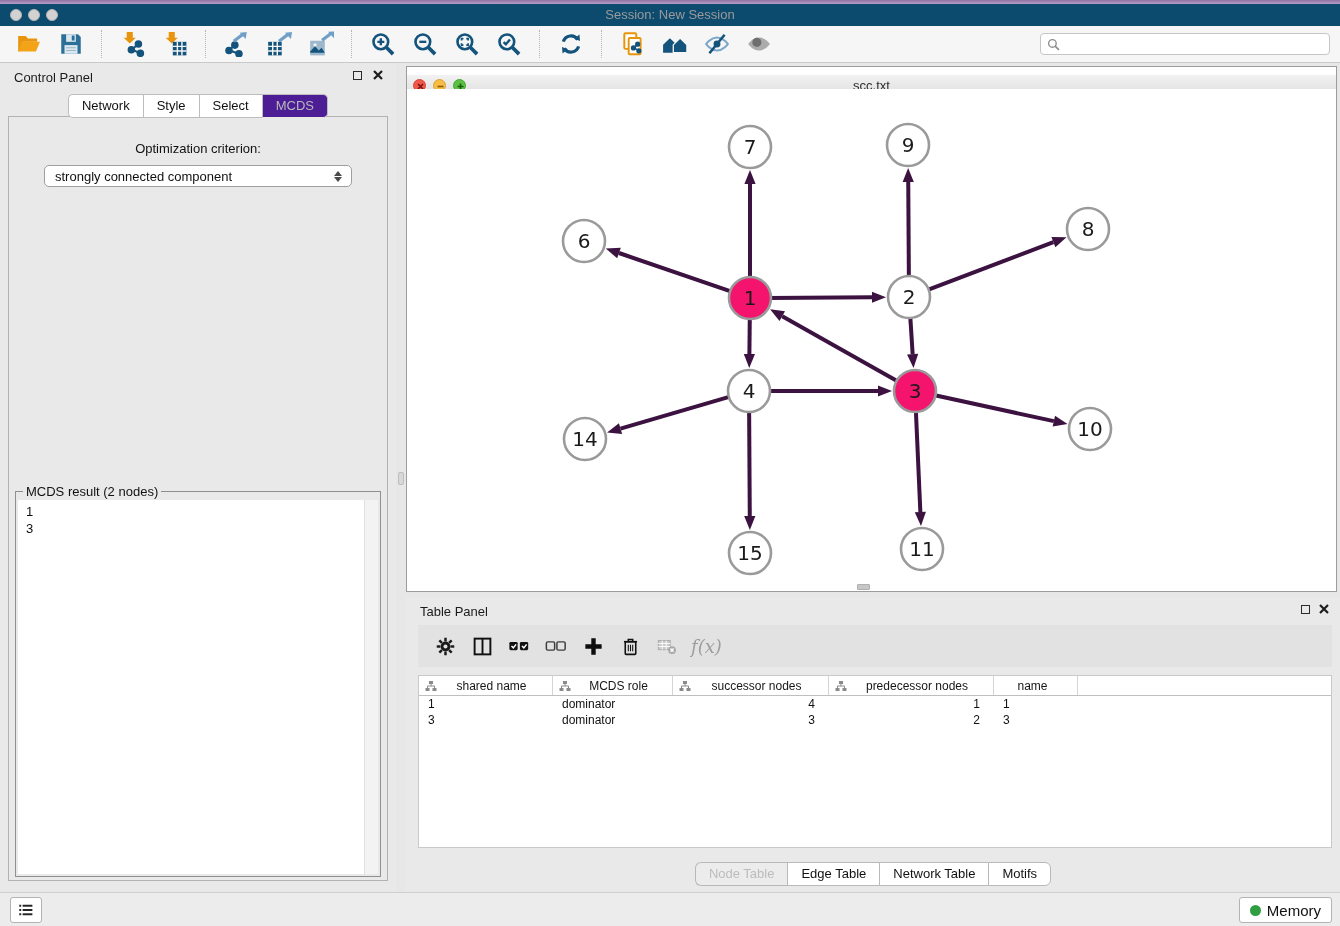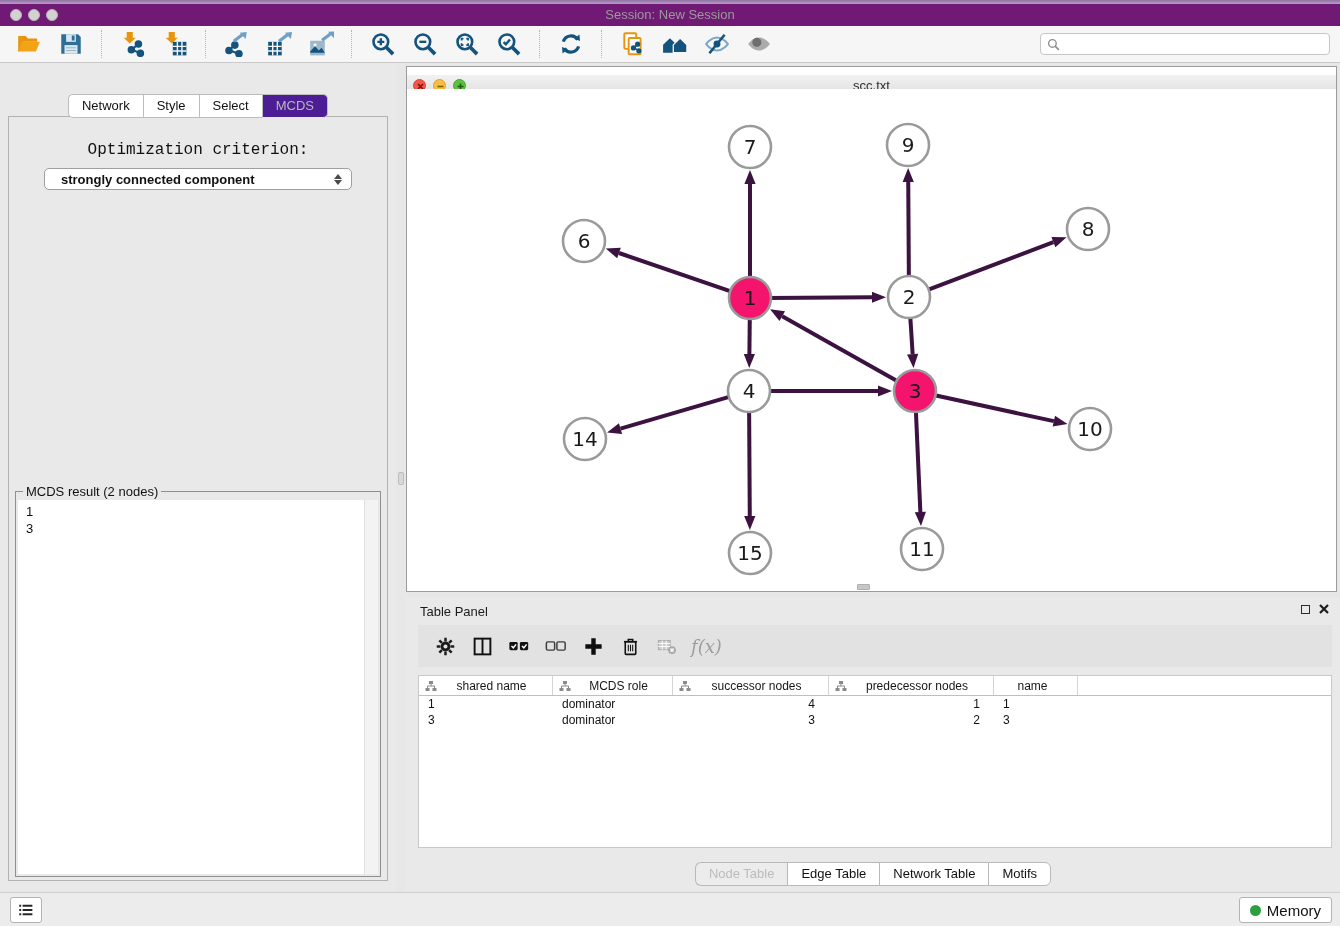--- a/index.html
+++ b/index.html
@@ -4,21 +4,21 @@
 <style>
   html,body{margin:0;padding:0;}
   body{
     width:1340px;height:926px;position:relative;overflow:hidden;
     background:#e7e7e7;font-family:"Liberation Sans",sans-serif;
     -webkit-font-smoothing:antialiased;
   }
   
   #top-strip{position:absolute;left:0;top:0;width:1340px;height:4px;
     background:linear-gradient(#8f72a2,#b79ec7);}
-  #titlebar{position:absolute;left:0;top:4px;width:1340px;height:22px;background:#701a75;}
+  #titlebar{position:absolute;left:0;top:4px;width:1340px;height:22px;background:#0c4a6e;}
   #titlebar .title{position:absolute;left:0;right:0;top:3px;text-align:center;
     font-size:13px;color:#9b9b9b;}
   .dim-light{position:absolute;top:5px;width:12px;height:12px;border-radius:50%;
     background:#d2d2d2;border:1px solid #b6b6b6;box-sizing:border-box;}
   
   #toolbar{position:absolute;left:0;top:26px;width:1340px;height:37px;background:#f6f6f6;
     border-bottom:1px solid #c9c9c9;display:flex;align-items:center;padding-left:8px;box-sizing:border-box;}
   .tbtn{width:34px;height:30px;display:flex;align-items:center;justify-content:center;margin:0 4px;}
   .tsep{width:1px;height:28px;border-left:1px dotted #b4b4b4;margin:0 9px;}
   #search-wrap{position:absolute;right:10px;top:7px;width:290px;height:22px;background:#fff;
@@ -33,24 +33,24 @@
   .close-ic{position:absolute;top:6px;width:12px;height:12px;}
   .close-ic svg{display:block;}
   #cp-tabs{position:absolute;left:0;right:0;top:31px;display:flex;justify-content:center;z-index:2;}
   .cp-tab{font-size:13px;color:#111;background:#fff;border:1px solid #bdbdbd;border-right:none;
     padding:4px 13px 4px 13px;line-height:14px;}
   .cp-tab:first-child{border-top-left-radius:5px;border-bottom-left-radius:5px;}
   .cp-tab:last-child{border-right:1px solid #bdbdbd;border-top-right-radius:5px;border-bottom-right-radius:5px;}
   .cp-tab.active{background:#4c1d95;color:#b9b9b9;border-bottom-color:#e9e9e9;}
   #cp-body{position:absolute;left:8px;right:8px;top:53px;bottom:10px;border:1px solid #b2b2b2;
     background:#e9e9e9;}
-  #opt-label{margin-top:24px;text-align:center;font-size:16px;color:#111;font-family:Liberation Mono, monospace;}
+  #opt-label{margin-top:24px;text-align:center;font-size:13px;color:#111;}
   #dropdown{margin:9px auto 0 auto;width:308px;height:22px;background:#fff;border:1px solid #9f9f9f;
     border-radius:5px;display:flex;align-items:center;box-sizing:border-box;font-size:13px;color:#111;}
-  #dropdown .dd-text{flex:1;padding-left:16px;white-space:nowrap;overflow:hidden;font-weight:bold;}
+  #dropdown .dd-text{flex:1;padding-left:10px;white-space:nowrap;overflow:hidden;}
   #dropdown .dd-stepper{width:18px;display:flex;flex-direction:column;align-items:center;gap:1px;padding-right:4px;}
   .tri-up{width:0;height:0;border-left:4px solid transparent;border-right:4px solid transparent;border-bottom:5px solid #4a4a4a;}
   .tri-dn{width:0;height:0;border-left:4px solid transparent;border-right:4px solid transparent;border-top:5px solid #4a4a4a;}
   #cp-buttons{margin-top:12px;display:flex;justify-content:center;gap:14px;}
   .btn{background:#fefefe;border:1px solid #a9a9a9;border-radius:4px;font-size:13px;color:#111;
     padding:3px 15px;font-family:"Liberation Sans",sans-serif;}
   #result-group{position:absolute;left:6px;right:6px;top:374px;bottom:3px;border:1px solid #8f8f8f;}
   #result-label{position:absolute;top:-8px;left:7px;background:#e9e9e9;padding:0 3px;font-size:13px;color:#111;}
   #result-box{position:absolute;left:2px;right:2px;top:8px;bottom:2px;background:#fff;}
   #result-lines{position:absolute;left:0;top:0;right:14px;bottom:0;padding:3px 8px;font-size:13px;color:#111;line-height:17px;}
@@ -248,20 +248,29 @@
   <div id="search-wrap">
     <svg width="13" height="13" viewBox="0 0 24 24">
         <circle cx="10" cy="10" r="7" fill="none" stroke="#8d8d8d" stroke-width="2.5"></circle>
         <path d="M15 15l7 7" stroke="#8d8d8d" stroke-width="3"></path>
       </svg>
     <input id="search-input" type="text" placeholder="" style="">
   </div>
 </div>
 
 <div id="control-panel">
+  <div class="panel-head">
+    <span class="ph-title">Control Panel</span>
+    <span class="float-ic" style="right:34px"></span>
+    <span class="close-ic" style="right:12px">
+      <svg width="12" height="12" viewBox="0 0 12 12">
+          <path d="M2 2l8 8M10 2l-8 8" stroke="#1c1c1c" stroke-width="2.2"></path>
+        </svg>
+    </span>
+  </div>
   <div id="cp-tabs">
       <div class="cp-tab">Network</div>
       <div class="cp-tab">Style</div>
       <div class="cp-tab">Select</div>
       <div class="cp-tab active">MCDS</div>
     </div>
   <div id="cp-body">
     <div id="opt-label">Optimization criterion:</div>
     <div id="dropdown">
       <span class="dd-text">strongly connected component</span>

